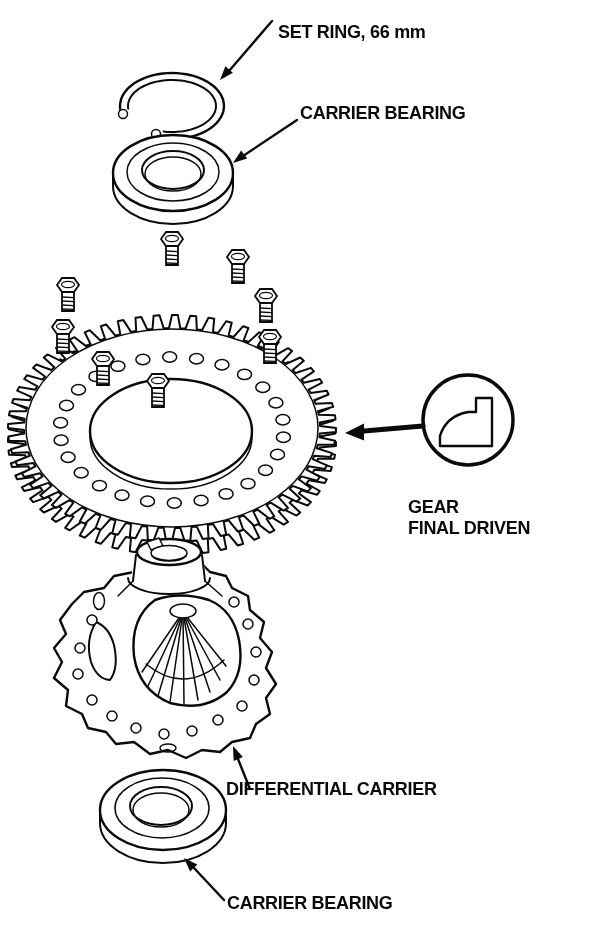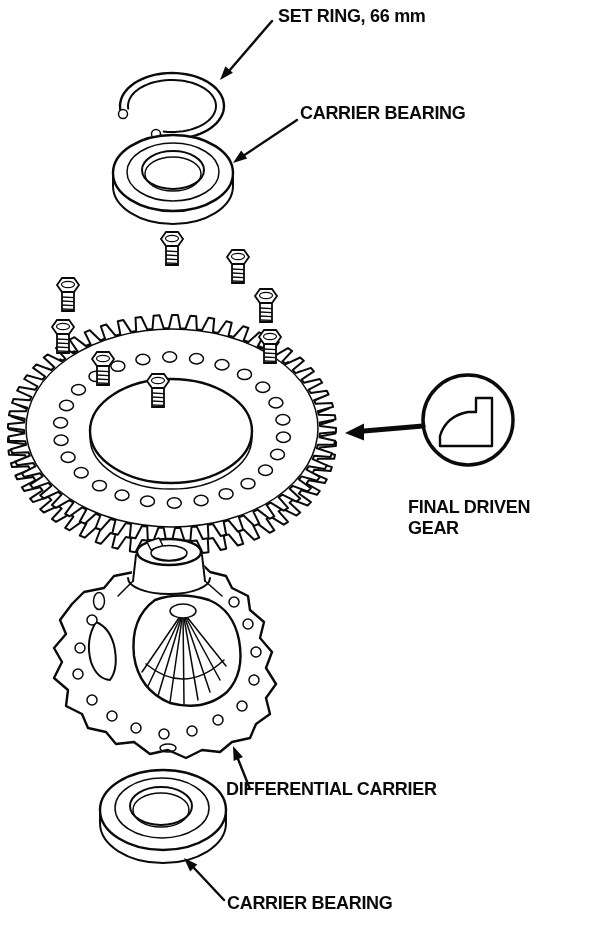--- a/index.html
+++ b/index.html
@@ -17,21 +17,21 @@
   .b{ fill:var(--ink); stroke:none; }
   .t1{ stroke-width:1.5; }
   .t2{ stroke-width:2.4; }
   .t3{ stroke-width:3.5; }
 
   .label{
     position:absolute; font-weight:700; font-size:18px; line-height:20px;
     color:var(--ink); letter-spacing:-0.3px; white-space:nowrap;
   }
   .label span{ display:block; }
-  #set-ring-label{ left:278px; top:6px; }
+  #set-ring-label{ left:278px; top:22px; }
   #carrier-bearing-top-label{ left:300px; top:103px; }
   #final-driven-gear-label{ left:408px; top:497px; line-height:21px; }
   #differential-carrier-label{ left:226px; top:779px; }
   #carrier-bearing-bottom-label{ left:227px; top:893px; }
 </style>
 </head>
 <body>
 
 <div class="figure">
 
@@ -199,20 +199,20 @@
         <polygon class="b" points="184,858 197.3,864.6 190.1,871.5"></polygon>
       </g>
     </g>
   </svg>
 
   <div class="label" id="set-ring-label">SET RING, 66 mm</div>
 
   <div class="label" id="carrier-bearing-top-label">CARRIER BEARING</div>
 
   <div class="label" id="final-driven-gear-label">
+    <span>GEAR</span>
     <span>FINAL DRIVEN</span>
-    <span>GEAR</span>
   </div>
 
   <div class="label" id="differential-carrier-label">DIFFERENTIAL CARRIER</div>
 
   <div class="label" id="carrier-bearing-bottom-label">CARRIER BEARING</div>
 </div>
 
 </body></html>

